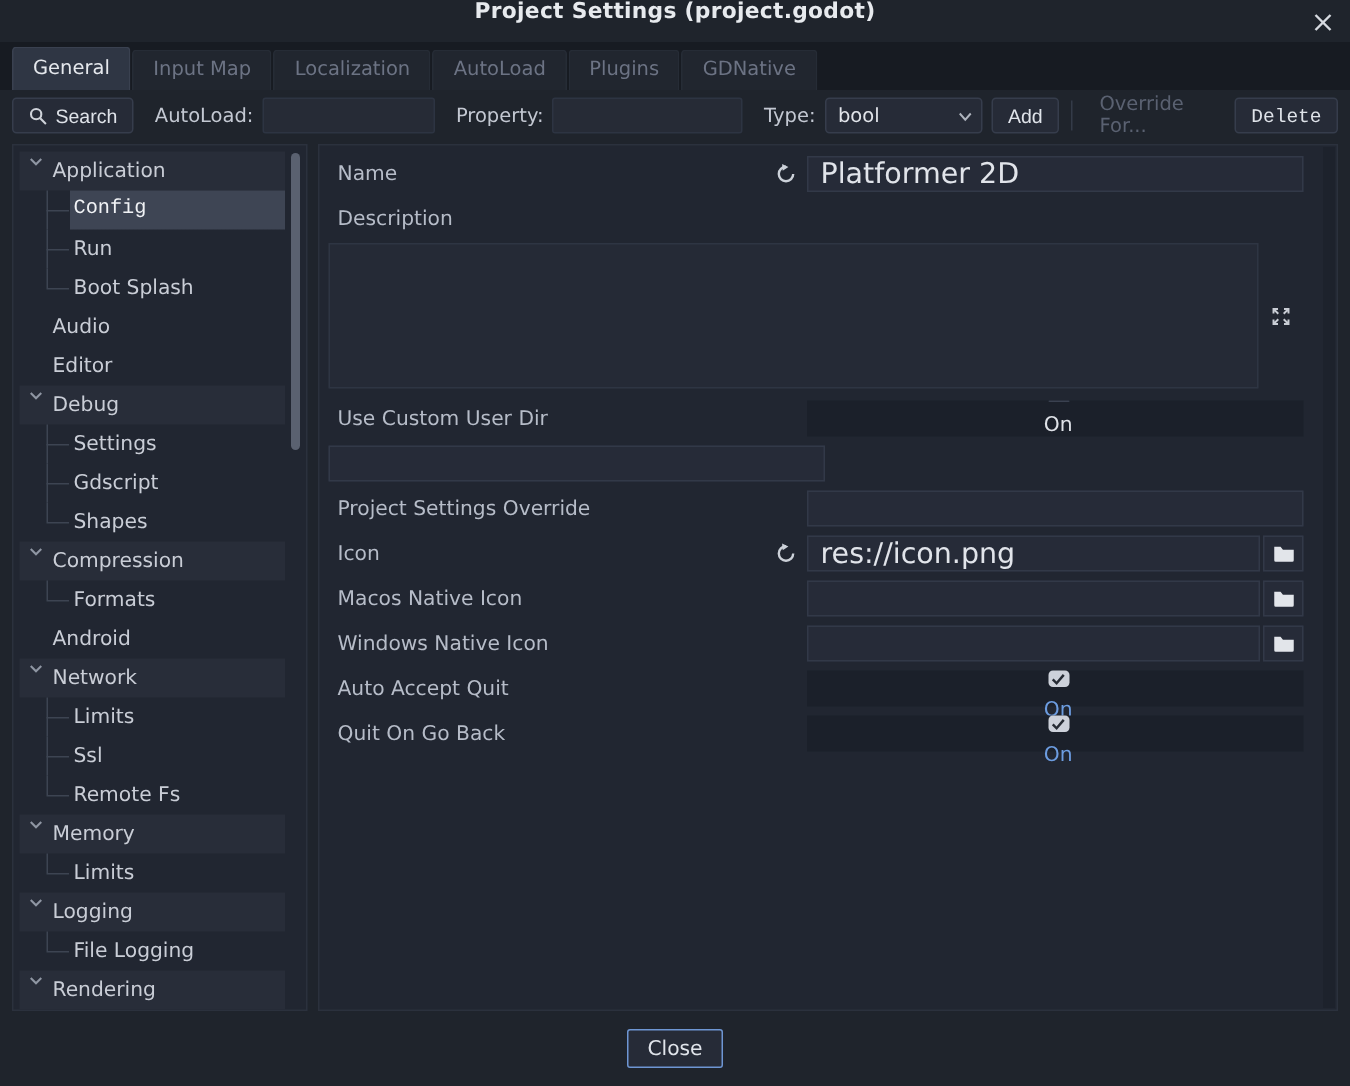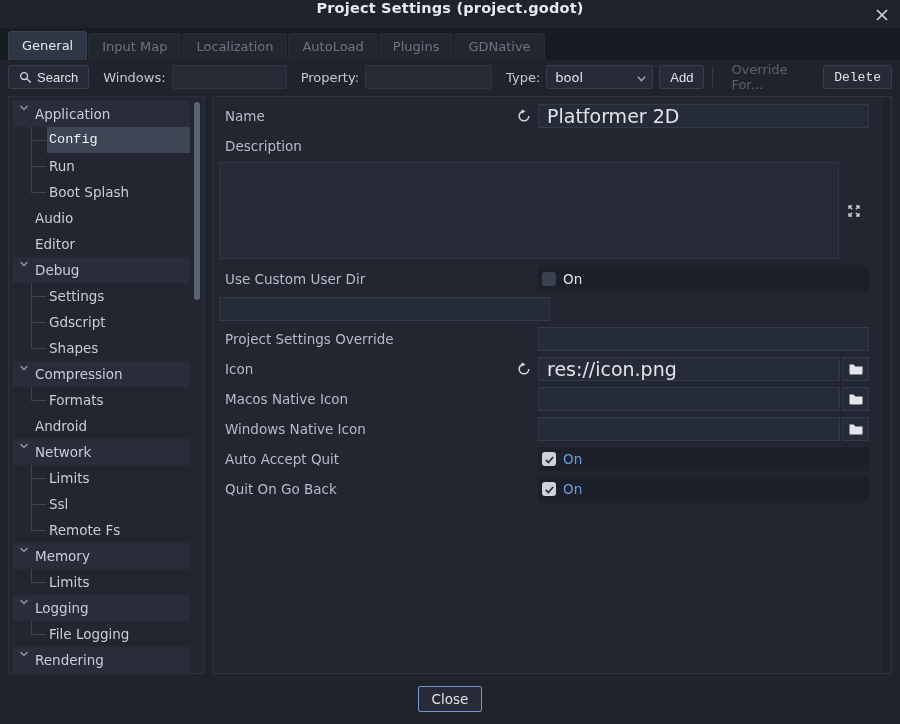--- a/index.html
+++ b/index.html
@@ -34,21 +34,21 @@
   .hstub{position:absolute;left:18px;top:50%;width:15px;height:1px;background:#3d4452;}
   .side-scroll{position:absolute;right:4px;top:5px;width:6px;height:198px;background:#5a6170;border-radius:3px;}
   .main{flex:1;padding:4px 14px 0 6px;}
   .main-scroll-track{position:absolute;right:1px;top:1px;bottom:1px;width:8px;background:#1d222c;}
   .prop-row{display:flex;align-items:center;height:30px;}
   .prop-label{flex:1;color:#b6bcc8;font-size:13.5px;padding-left:6px;white-space:nowrap;}
   .prop-value{width:331px;flex:none;position:relative;display:flex;align-items:center;gap:2px;}
   .revert{position:absolute;left:-22px;top:4px;width:16px;height:16px;display:flex;align-items:center;justify-content:center;cursor:pointer;}
   .in-box{flex:1;height:24px;box-sizing:border-box;background:#262b38;border:1px solid #323948;line-height:22px;padding:0 8px;color:#e1e4ea;font-size:19px;white-space:nowrap;overflow:hidden;}
   .folder-btn{width:27px;height:24px;box-sizing:border-box;background:#262b38;border:1px solid #323948;display:flex;align-items:center;justify-content:center;}
-  .check-cell{width:100%;height:24px;background:#1b202a;display:flex;align-items:center;padding-left:4px;box-sizing:border-box;gap:7px;}
+  .check-cell{width:100%;height:24px;background:#1b202a;display:flex;align-items:center;padding-left:4px;box-sizing:border-box;gap:7px;flex-direction:column;}
   .checkbox{width:14px;height:14px;border-radius:3px;background:#3a4150;display:flex;align-items:center;justify-content:center;}
   .checkbox.checked{background:#cdd1da;}
   .state-text{color:#dfe2e8;font-size:13.5px;}
   .state-text.modified{color:#6c9ce0;}
   .desc-block{display:flex;height:97px;margin:1px 0 5px;}
   .desc-area{flex:1;background:#252a36;border:1px solid #2e3543;}
   .desc-expand-col{width:30px;display:flex;align-items:center;justify-content:center;}
   .footer{height:50px;display:flex;align-items:center;justify-content:center;}
   .close-btn{background:#262b37;border:1px solid #6e96d3;border-radius:2px;color:#e0e4ea;font-size:13.5px;padding:4px 13px;font-family:inherit;}
 </style>
@@ -77,21 +77,21 @@
 <div class="toolbar">
   <button class="tb-btn">
     <span style="display:inline-flex;">
         <svg width="13" height="13" viewBox="0 0 14 14" fill="none" stroke="#cfd3da" stroke-width="1.5">
           <circle cx="5.5" cy="5.5" r="3.7"></circle>
           <line x1="8.4" y1="8.4" x2="12.5" y2="12.5"></line>
         </svg>
       </span>
     <span>Search</span>
   </button>
-  <span class="tb-label">Windows:</span>
+  <span class="tb-label">AutoLoad:</span>
   <input class="tb-input" value="" style="">
   <span class="tb-label">Property:</span>
   <input class="tb-input" style="width: 127px;" value="">
   <span class="tb-label">Type:</span>
   <span class="tb-select">
     <span>bool</span>
     <span class="chev"><svg width="11" height="11" viewBox="0 0 12 12" fill="none" stroke="#aeb3bd" stroke-width="1.4">
           <polyline points="2,4 6,8.5 10,4"></polyline>
         </svg></span>
   </span>

